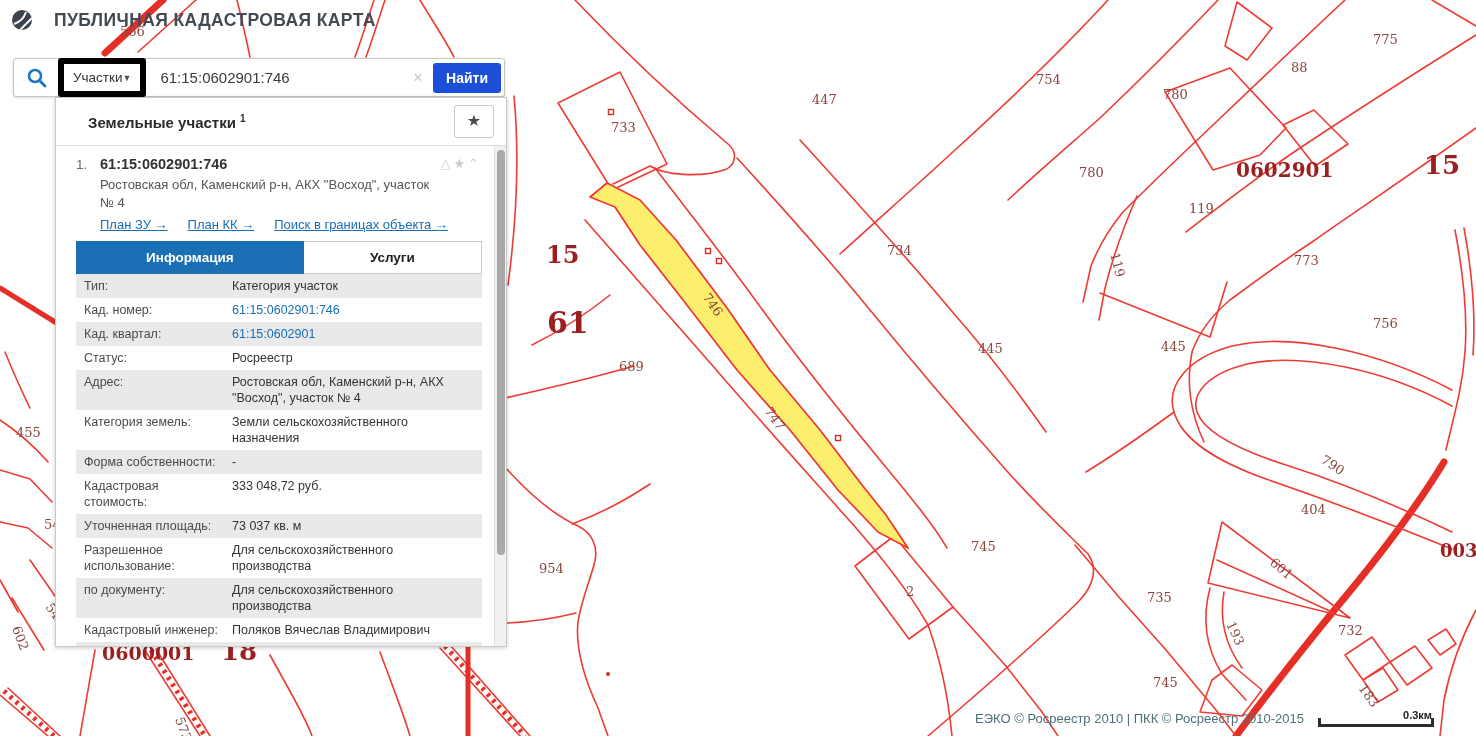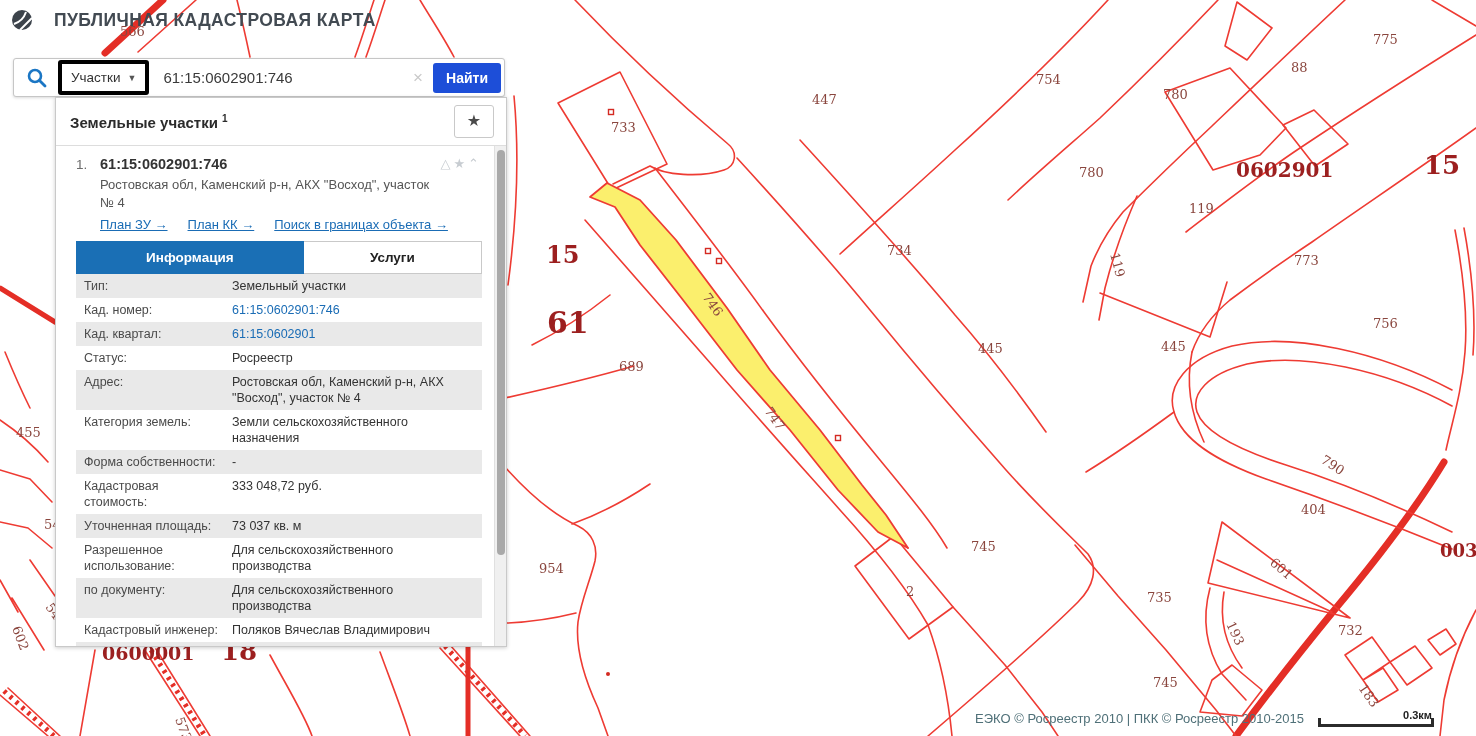--- a/index.html
+++ b/index.html
@@ -21,34 +21,34 @@
 
   
   .app-header{position:absolute;left:10px;top:8px;display:flex;align-items:center;gap:20px;}
   .app-title{font-size:17.5px;font-weight:bold;color:#424a52;letter-spacing:.4px;}
 
   
   .searchbar{position:absolute;left:13px;top:58px;width:490px;height:37px;background:#fff;
     border:1px solid #c6c6c6;border-radius:3px;display:flex;align-items:center;
     box-shadow:0 1px 3px rgba(0,0,0,.15);}
   .search-icon{margin:0 10px 0 12px;flex:0 0 auto;}
-  .cat-select{height:27px;border:4px solid #000000;border-radius:3px;background:#fff;
-    display:flex;align-items:center;gap:7px;padding:0 9px;font-size:13.5px;color:#333;cursor:pointer;}
+  .cat-select{height:27px;border:6px solid #000000;border-radius:3px;background:#fff;
+    display:flex;align-items:center;padding:0 9px;font-size:13.5px;color:#333;cursor:pointer;}
   .cat-arrow{font-size:9px;color:#555;}
   .search-input{flex:1;border:none;outline:none;font-size:15px;color:#3a3a3a;padding:0 6px 0 14px;
     font-family:"Liberation Sans",sans-serif;background:transparent;}
   .clear-x{color:#c9c9c9;font-size:17px;padding:0 10px;cursor:pointer;}
   .find-btn{height:30px;margin-right:3px;padding:0 13px;background:#1d4ed8;color:#fff;border:none;
     border-radius:3px;font-size:14px;font-weight:bold;cursor:pointer;}
 
   
   .panel{position:absolute;left:55px;top:97px;width:450px;height:548px;background:#fff;
     border:1px solid #c9c9c9;box-shadow:0 1px 4px rgba(0,0,0,.2);overflow:hidden;}
   .panel-head{height:47px;display:flex;align-items:center;justify-content:space-between;
-    padding:0 12px 0 14px;border-bottom:1px solid #ddd;}
+    padding:0 12px 0 32px;border-bottom:1px solid #ddd;}
   .panel-title{font-size:15px;font-weight:bold;color:#2b2b2b;}
   .panel-title sup{font-size:10px;font-weight:bold;color:#2b2b2b;}
   .fav-btn{width:38px;height:31px;border:1px solid #c9c9c9;border-radius:3px;background:#fff;
     color:#4a4a4a;font-size:16px;line-height:29px;text-align:center;cursor:pointer;}
   .panel-body{position:relative;height:500px;overflow:hidden;}
   .scrolltrack{position:absolute;right:0;top:0;width:11px;height:100%;background:#f0f0f0;border-left:1px solid #e0e0e0;}
   .scrollthumb{position:absolute;right:1px;top:4px;width:8px;height:405px;background:#a9a9a9;border-radius:4px;cursor:grab;}
   .result{padding:10px 24px 0 20px;}
   .res-top{display:flex;}
   .res-idx{width:24px;font-size:13.5px;color:#6b6b6b;padding-top:1px;}
@@ -252,21 +252,21 @@
             <a>План КК →</a>
             <a>Поиск в границах объекта →</a>
           </div>
         <div class="tabs" id="tabs">
             <div class="tab active">Информация</div>
             <div class="tab inactive">Услуги</div>
           </div>
         <div class="itable" id="info-table">
             <div class="irow alt">
               <div class="ilabel">Тип:</div>
-              <div class="ival">Земельный участки</div>
+              <div class="ival">Категория участок</div>
             </div>
             <div class="irow">
               <div class="ilabel">Кад. номер:</div>
               <div class="ival link">61:15:0602901:746</div>
             </div>
             <div class="irow alt">
               <div class="ilabel">Кад. квартал:</div>
               <div class="ival link">61:15:0602901</div>
             </div>
             <div class="irow">

